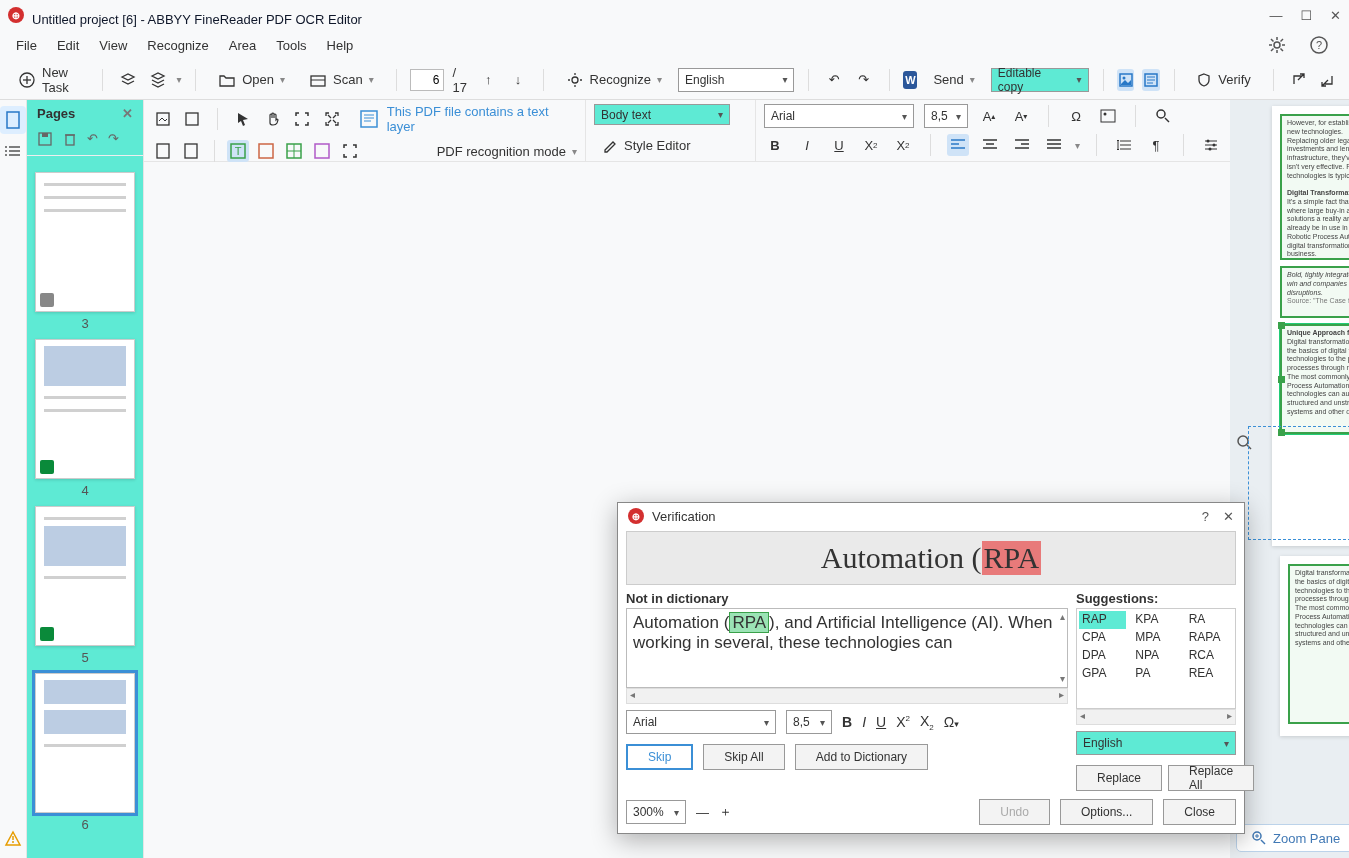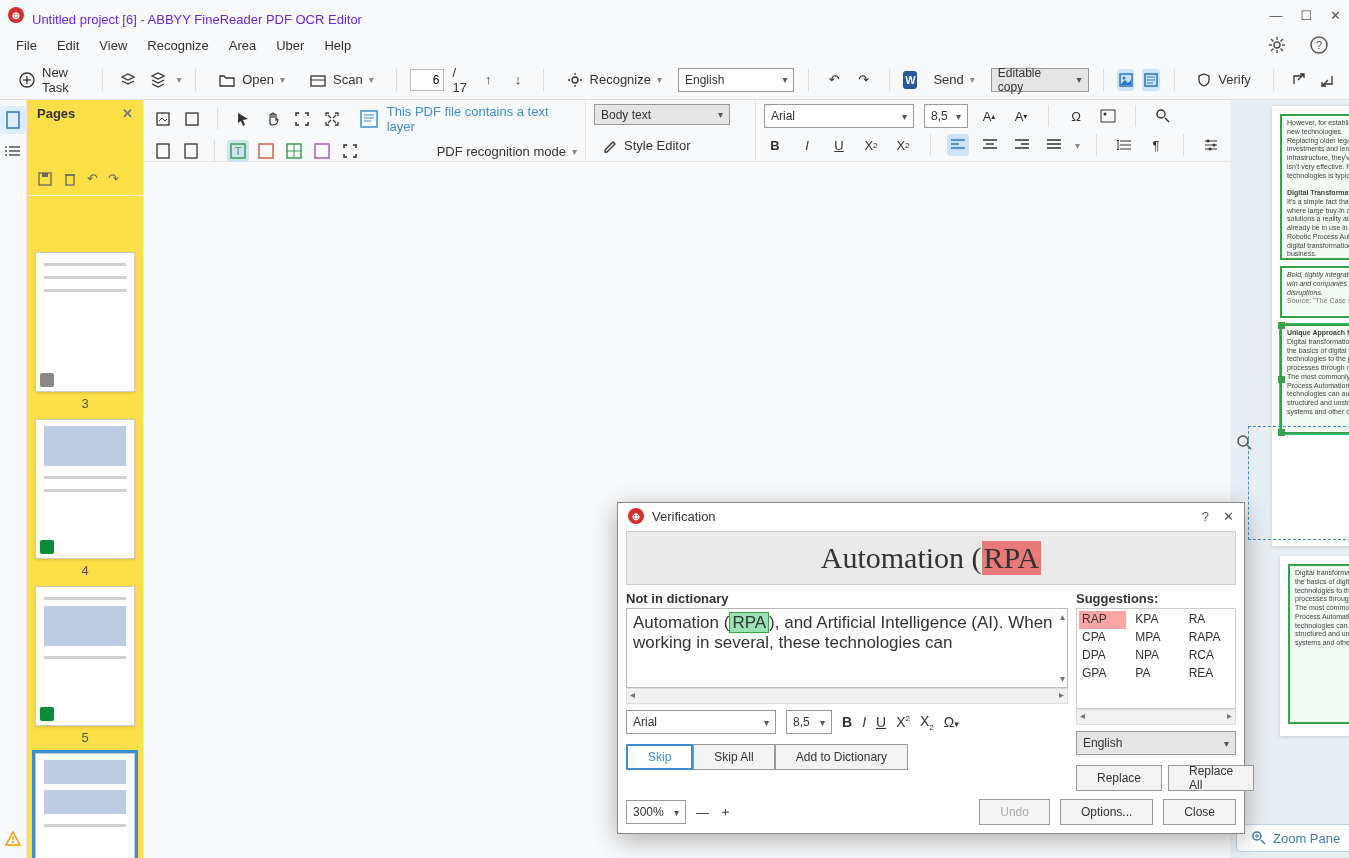--- a/index.html
+++ b/index.html
@@ -1,36 +1,36 @@
 <!DOCTYPE html>
 <html><head>
 <meta charset="utf-8">
 <style>
   * { box-sizing: border-box; margin: 0; padding: 0; }
   body { font-family: 'Segoe UI', Tahoma, sans-serif; font-size: 13px; color: #333; background: #f8f9fa; width: 1349px; height: 858px; overflow: hidden; position: relative; }
   .titlebar { display: flex; align-items: center; height: 30px; padding: 0 8px; background: #f8f9fa; }
   .app-icon { width: 16px; height: 16px; background: #d32f2f; border-radius: 50%; display: inline-flex; align-items: center; justify-content: center; color: #fff; font-size: 10px; font-weight: bold; margin-right: 8px; }
-  .title-text { color: #6d28d9; margin-top: 8px; }
+  .title-text { color: #0f172a; margin-top: 8px; }
   .win-controls { margin-left: auto; display: flex; gap: 18px; color: #555; }
   .menubar { display: flex; align-items: center; gap: 20px; padding: 6px 16px; height: 30px; }
   .menubar span { cursor: default; }
   .settings-help { margin-left: auto; display: flex; gap: 14px; color: #555; }
   .icon-btn { display: inline-flex; align-items: center; justify-content: center; width: 28px; height: 28px; border-radius: 4px; color: #333; }
   .toolbar { display: flex; align-items: center; gap: 8px; padding: 6px 10px; height: 40px; border-bottom: 1px solid #ddd; }
   .tb-btn { display: inline-flex; align-items: center; gap: 6px; padding: 4px 8px; border-radius: 4px; }
   .tb-sep { width: 1px; height: 22px; background: #ddd; margin: 0 6px; }
   .page-box { width: 34px; height: 22px; border: 1px solid #bbb; text-align: right; padding-right: 4px; font-size: 12px; }
   .combo { height: 24px; border: 1px solid #999; background: #fff; padding: 0 20px 0 6px; font-size: 12px; display: inline-flex; align-items: center; position: relative; }
   .combo::after { content: "▾"; position: absolute; right: 6px; color: #555; font-size: 10px; }
-  .combo.gray { background: #e5e5e5; }
+  .combo.gray { background: #5eead4; }
   .tb-active { background: #cfe3f7; border-radius: 4px; }
   .main { display: flex; height: calc(858px - 100px); }
   .leftrail { width: 46px; background: #f8f9fa; border-right: 1px solid #e5e5e5; display: flex; flex-direction: column; align-items: center; padding-top: 6px; gap: 10px; }
   .leftrail .sel { background: #ddeeff; border-radius: 4px; padding: 4px; }
-  .pagepanel { width: 160px; background: #fde047; border-right: 1px solid #e5e5e5; display: flex; flex-direction: column; gap: 40px; }
+  .pagepanel { width: 160px; background: #5eead4; border-right: 1px solid #e5e5e5; display: flex; flex-direction: column; }
   .pp-head { display: flex; align-items: center; padding: 6px 10px; font-weight: bold; }
   .pp-close { margin-left: auto; color: #777; }
   .pp-tools { display: flex; gap: 10px; padding: 4px 10px 8px; color: #666; border-bottom: 1px solid #eee; }
   .thumbs { flex: 1; overflow: hidden; padding: 8px; }
   .thumb { width: 100px; height: 140px; background: #fff; border: 1px solid #ccc; margin: 8px auto 0; position: relative; box-shadow: 0 1px 3px rgba(0,0,0,.15); }
   .thumb.sel { outline: 3px solid #3b8fd6; }
   .thumb-num { text-align: center; margin-top: 4px; color: #555; }
   .thumb-chk { position: absolute; left: 4px; bottom: 4px; width: 14px; height: 14px; background: #0a8a3a; border-radius: 2px; }
   .thumb-chk.gray { background: #888; }
   .thumb .minibar { height: 3px; background: #d0d0d0; margin: 10px 8px 0; }
@@ -63,27 +63,27 @@
   .vd-body { display: flex; padding: 4px 8px 0; gap: 8px; flex: 1; }
   .vd-left { flex: 1; display: flex; flex-direction: column; min-width: 0; }
   .vd-right { width: 160px; display: flex; flex-direction: column; }
   .lbl-bold { font-weight: bold; padding: 2px 0; }
   .vd-text { border: 1px solid #bbb; height: 80px; padding: 4px 6px; font-size: 17px; line-height: 1.2; overflow: hidden; position: relative; }
   .vd-text .rpa2 { background: #9be3b5; border: 1px solid #3aa14a; padding: 0 2px; }
   .hscroll { height: 16px; background: #f1f1f1; border: 1px solid #ddd; margin-top: 0; position: relative; }
   .hscroll::before { content: "◂"; position: absolute; left: 3px; font-size: 10px; color: #777; }
   .hscroll::after { content: "▸"; position: absolute; right: 3px; font-size: 10px; color: #777; }
   .vd-ftools { display: flex; align-items: center; gap: 10px; padding-top: 6px; font-size: 14px; }
-  .vd-btnrow { display: flex; padding-top: 10px; }
+  .vd-btnrow { display: flex; gap: 10px; padding-top: 10px; }
   .btn { height: 26px; padding: 0 20px; border: 1px solid #999; background: #f3f3f3; display: inline-flex; align-items: center; justify-content: center; font-size: 12px; }
   .btn.primary { border: 2px solid #3b8fd6; color: #3b8fd6; background: #fff; }
   .btn.disabled { color: #aaa; }
   .sugg-list { flex: 1; border: 1px solid #ccc; min-height: 64px; overflow: hidden; font-size: 12px; padding: 2px; display: grid; grid-template-columns: repeat(3, 1fr); grid-auto-rows: 18px; gap: 0 6px; }
   .sugg-list .item { padding: 1px 3px; white-space: nowrap; }
-  .sugg-list .item.sel { background: #fca5a5; }
+  .sugg-list .item.sel { background: #5eead4; }
   .vd-right .btnrow2 { display: flex; gap: 6px; padding-top: 10px; }
   .vd-bottom { display: flex; align-items: center; padding: 8px; gap: 10px; }
   .statusstrip { position: absolute; right: 0; bottom: 0; height: 28px; width: 200px; display: flex; align-items: center; gap: 10px; background: #f8f9fa; padding: 0 10px; border-top: 1px solid #e0e0e0; }
   .aerial { width: 150px; height: 210px; background: linear-gradient(135deg,#b8cae0,#6f88a8); position: absolute; right: 12px; }
   .aerial .pin { position: absolute; width: 12px; height: 16px; background: #cc2e2e; border-radius: 50% 50% 50% 0; transform: rotate(-45deg); }
   .textcolsmall { position: absolute; font-size: 7px; line-height: 1.25; color: #444; width: 155px; }
   svg { display: block; }
   .leftstage .second-page { position: absolute; top: 440px; width: 340px; left: 42px; }
 </style>
 </head>
@@ -98,21 +98,21 @@
     <span>✕</span>
   </div>
 </div>
 
 <div class="menubar">
   <span>File</span>
   <span>Edit</span>
   <span>View</span>
   <span>Recognize</span>
   <span>Area</span>
-  <span>Uber</span>
+  <span>Tools</span>
   <span>Help</span>
   <div class="settings-help">
     <span class="icon-btn">
         <svg width="18" height="18">
           <circle cx="9" cy="9" r="3" fill="none" stroke="#555" stroke-width="1.5"></circle>
           <g stroke="#555" stroke-width="1.5">
             <line x1="9" y1="1" x2="9" y2="4"></line>
             <line x1="9" y1="14" x2="9" y2="17"></line>
             <line x1="1" y1="9" x2="4" y2="9"></line>
             <line x1="14" y1="9" x2="17" y2="9"></line>

